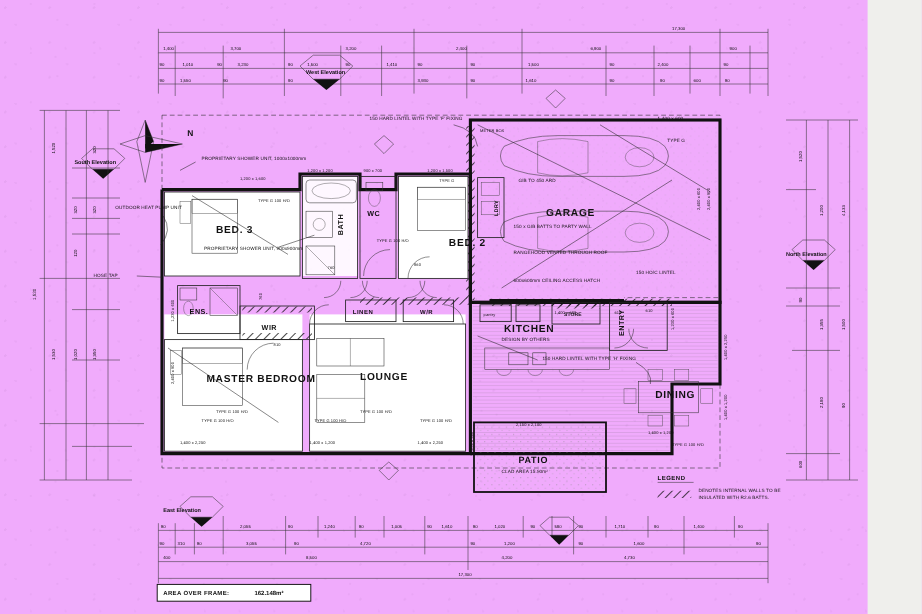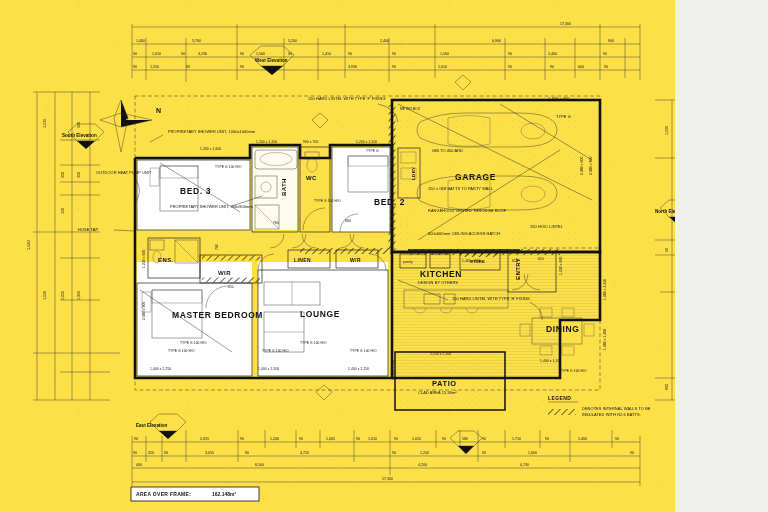--- a/index.html
+++ b/index.html
@@ -1,23 +1,24 @@
 <!DOCTYPE html>
 <html><head>
 <meta charset="utf-8">
 <title>Floor Plan</title>
 <style>
   html,body{margin:0;padding:0;background:#efefec;}
   #page{
     position:relative;
     width:675px;height:512px;
-    background:#fde047;
+    background:#f0abfc;
     overflow:hidden;
     font-family:"Liberation Sans", sans-serif;
     color:#111;
+    padding-left:48px;
   }
   
   #paper-noise{
     position:absolute;inset:0;
     background-image:
       radial-gradient(circle at 12% 22%, rgba(0,0,0,.045) 0 1px, transparent 1px),
       radial-gradient(circle at 48% 8%, rgba(0,0,0,.035) 0 1px, transparent 1px),
       radial-gradient(circle at 78% 35%, rgba(0,0,0,.04) 0 1px, transparent 1px),
       radial-gradient(circle at 30% 62%, rgba(0,0,0,.035) 0 1px, transparent 1px),
       radial-gradient(circle at 65% 80%, rgba(0,0,0,.04) 0 1px, transparent 1px),

